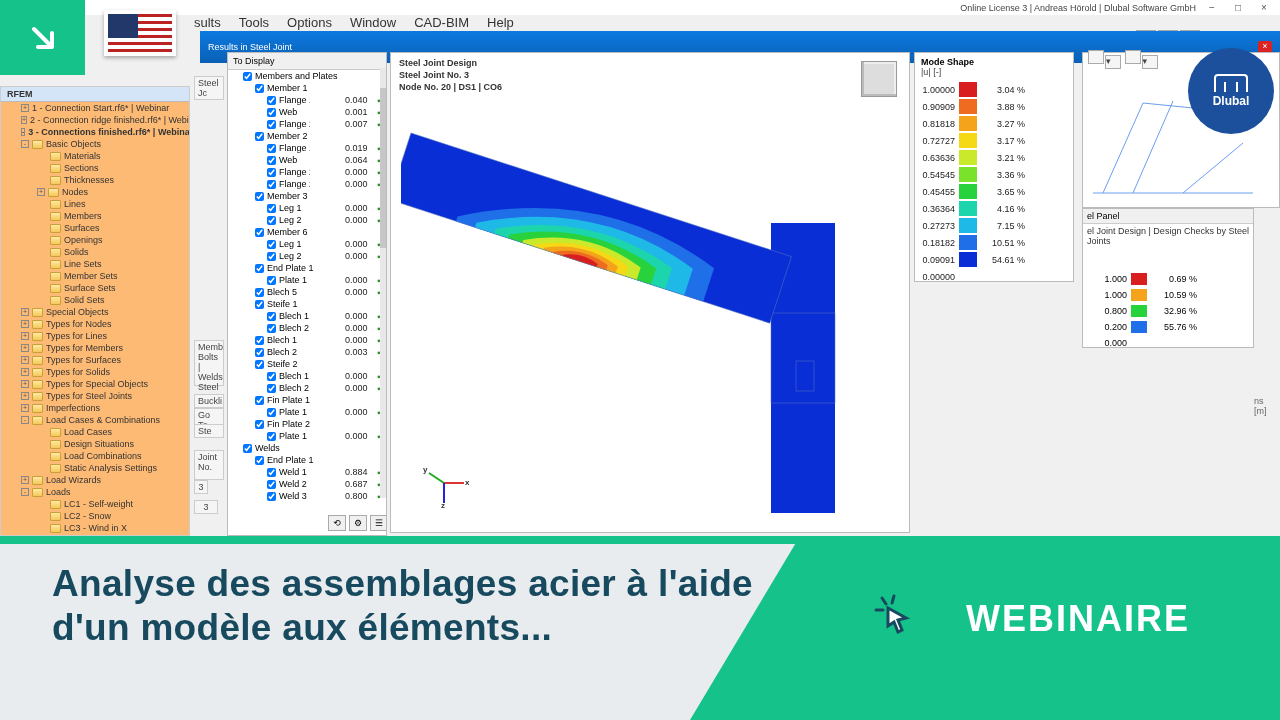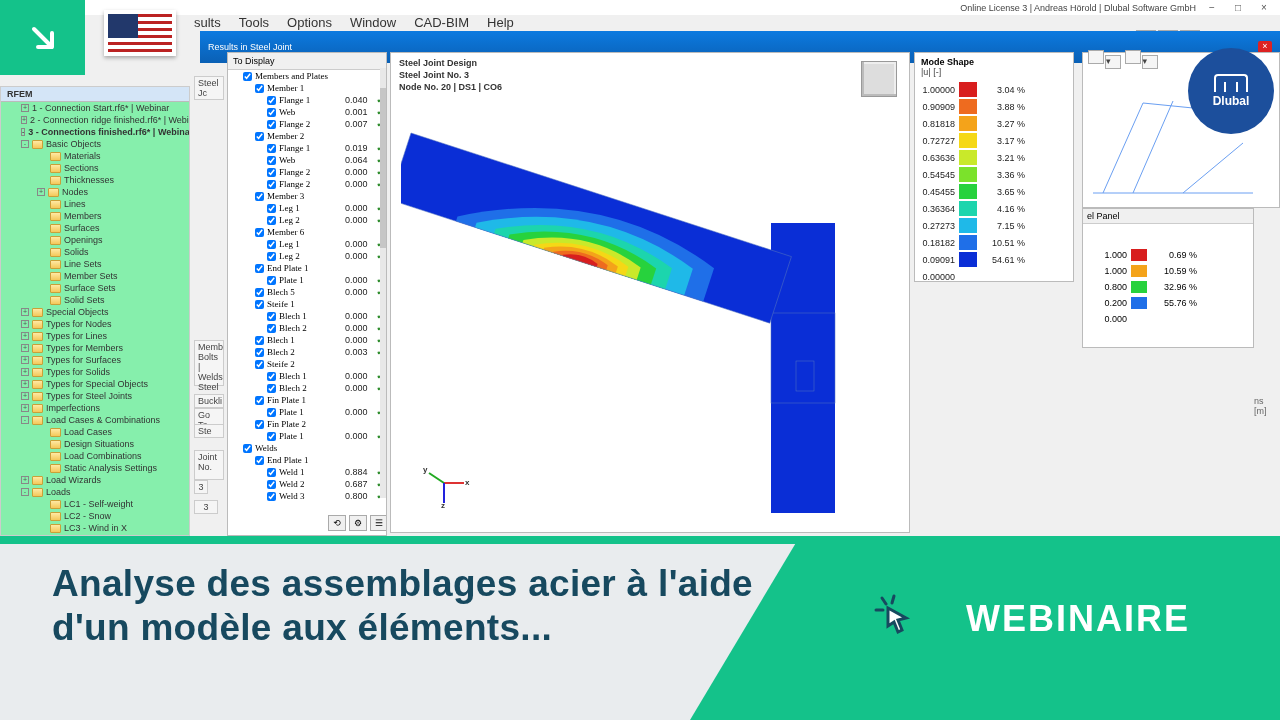--- a/index.html
+++ b/index.html
@@ -13,32 +13,32 @@
 .menu-bar { position:absolute; top:15px; left:190px; height:14px; font-size:13px; color:#333; display:flex; gap:10px; }
 .menu-bar span { padding:0 4px; }
 
 .toolbar2 { position:absolute; top:30px; right:80px; height:22px; display:flex; gap:2px; }
 .tb-ico { width:20px; height:20px; border:1px solid #aaa; background:#f6f6f6; font-size:10px; display:inline-flex; align-items:center; justify-content:center; }
 
 .label-bar { position:absolute; top:31px; left:200px; right:0; height:32px; background:linear-gradient(#0c7ae0, #0a60b5); color:#fff; font-size:9px; padding:2px 8px; display:flex; align-items:center; }
 .label-bar .close-x { margin-left:auto; background:#d22; width:14px; height:12px; color:#fff; text-align:center; line-height:10px; font-size:9px; border-radius:2px; }
 
 
-.nav-tree { position:absolute; top:86px; left:0; width:190px; bottom:184px; background:#86efac; border:1px solid #ccc; font-size:9px; color:#333; overflow:hidden; }
+.nav-tree { position:absolute; top:86px; left:0; width:190px; bottom:184px; background:#fdba74; border:1px solid #ccc; font-size:9px; color:#333; overflow:hidden; }
 .nav-tree .root { background:#d4e5f7; padding:2px 6px; font-weight:600; border-bottom:1px solid #bbb; }
 .nav-tree .node { padding:1px 6px; white-space:nowrap; display:flex; align-items:center; gap:3px; }
 .nav-tree .d1 { padding-left:20px; } .nav-tree .d2 { padding-left:36px; }
 .sq { width:8px;height:8px; display:inline-block; border:1px solid #888;color:#555;font-size:7px;line-height:6px;text-align:center;}
 .fld{width:11px;height:9px;display:inline-block;background:linear-gradient(#ffe9a3,#f4c85a);border:1px solid #c9a038;border-radius:1px;}
 
 
 .disp-panel { position:absolute; top:52px; left:227px; width:160px; bottom:184px; background:#fff; border:1px solid #bbb; font-size:9px; overflow:hidden; }
 .disp-head { background:#f0f0f0; padding:3px 5px; border-bottom:1px solid #ccc; }
 .disp-panel .row { display:flex; align-items:center; gap:3px; padding:0 2px; height:12px; }
-.disp-panel .row .nm { flex:1; white-space:nowrap; overflow:hidden;font-family:Liberation Serif, serif; }
+.disp-panel .row .nm { flex:1; white-space:nowrap; overflow:hidden; }
 .disp-panel .row .val { width:32px; text-align:right; color:#222; padding-right:6px;margin-left:28px;}
 .disp-panel .row .ck { color:#2a8a28; font-size:9px; }
 
 
 .viewport { position:absolute; top:52px; left:390px; width:520px; height:481px; background:#fff; border:1px solid #bbb;font-weight:bold; }
 .vp-labels { font-size:9px; color:#333; padding:4px 8px; line-height:12px;}
 .cube { position:absolute; top:8px; right:12px; width:36px;height:36px;background:#ddd;border:1px solid #999;box-shadow:inset 2px -2px 0 #bbb,inset -2px 2px 0 #eee;}
 .triad { position:absolute; bottom:24px; left:28px; width:50px;height:50px;}
 .triad svg { overflow:visible;}
 .fea { position:absolute; top:60px; left:10px; width:460px; height:400px; }
@@ -694,20 +694,21 @@
     <line x1="10" y1="140" x2="170" y2="140"></line>
     <line x1="20" y1="140" x2="60" y2="50"></line>
     <line x1="60" y1="50" x2="160" y2="60"></line>
     <line x1="50" y1="140" x2="90" y2="48"></line>
     <line x1="100" y1="140" x2="160" y2="90"></line>
   </svg>
 </div>
 
 <div class="panel2">
   <div class="hdr">el Panel</div>
+  <div class="ttl">el Joint Design | Design Checks by Steel Joints</div>
   <div id="legend2-body" style="margin-top:23px;">
       <div class="lg2-row">
         <span class="num">1.000</span>
         <span class="sw" style="background:#d81e1e"></span>
         <span class="pct">0.69 %</span>
       </div>
       <div class="lg2-row">
         <span class="num">1.000</span>
         <span class="sw" style="background:#f4a31a"></span>
         <span class="pct">10.59 %</span>

